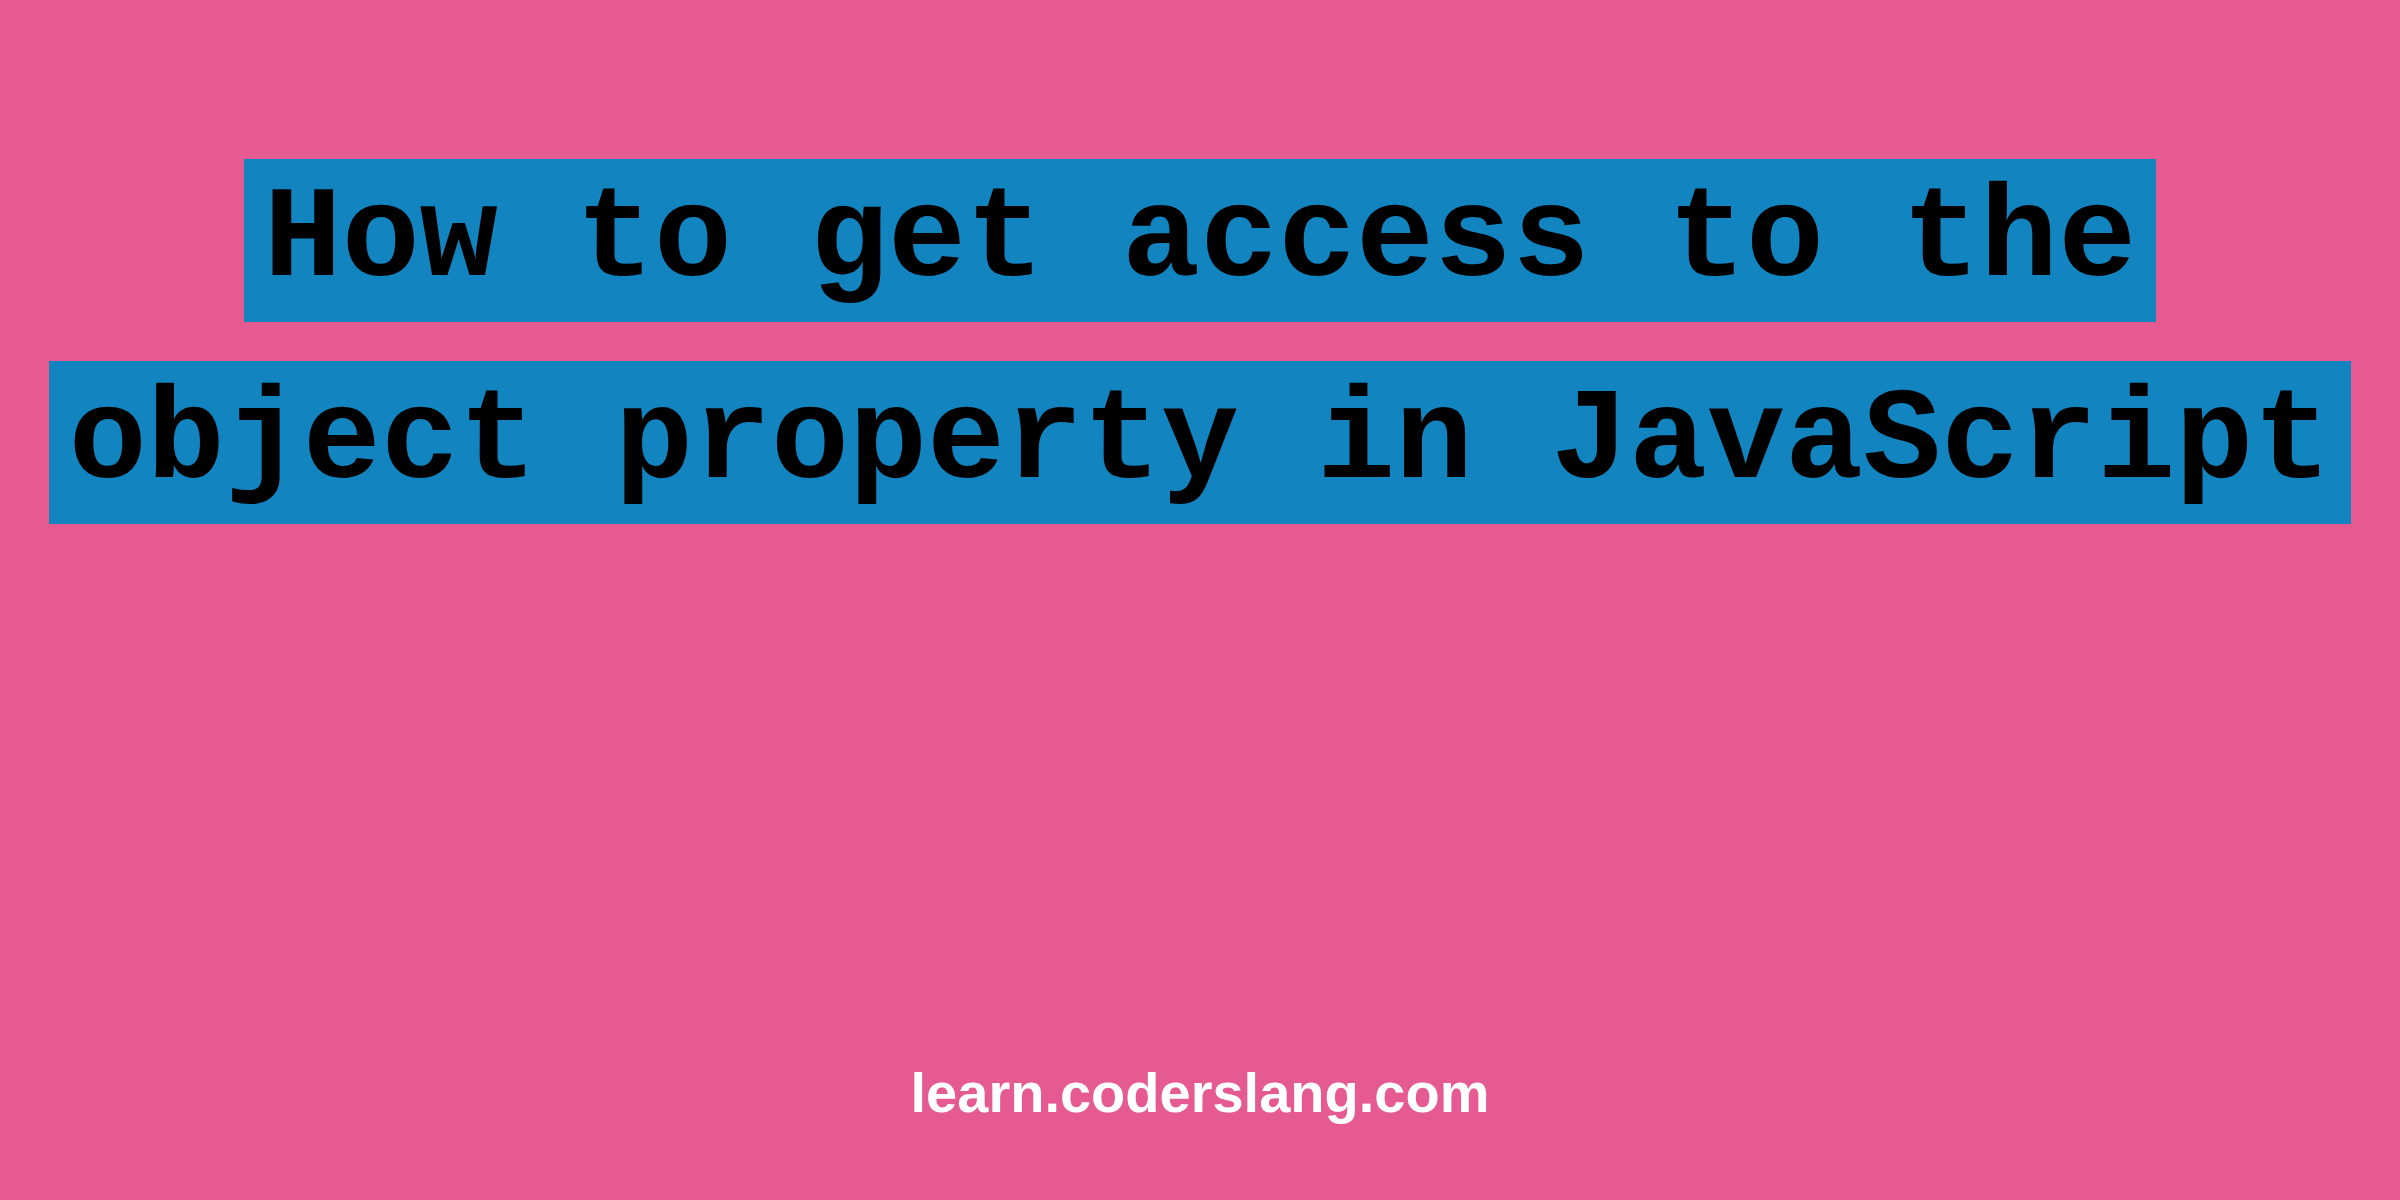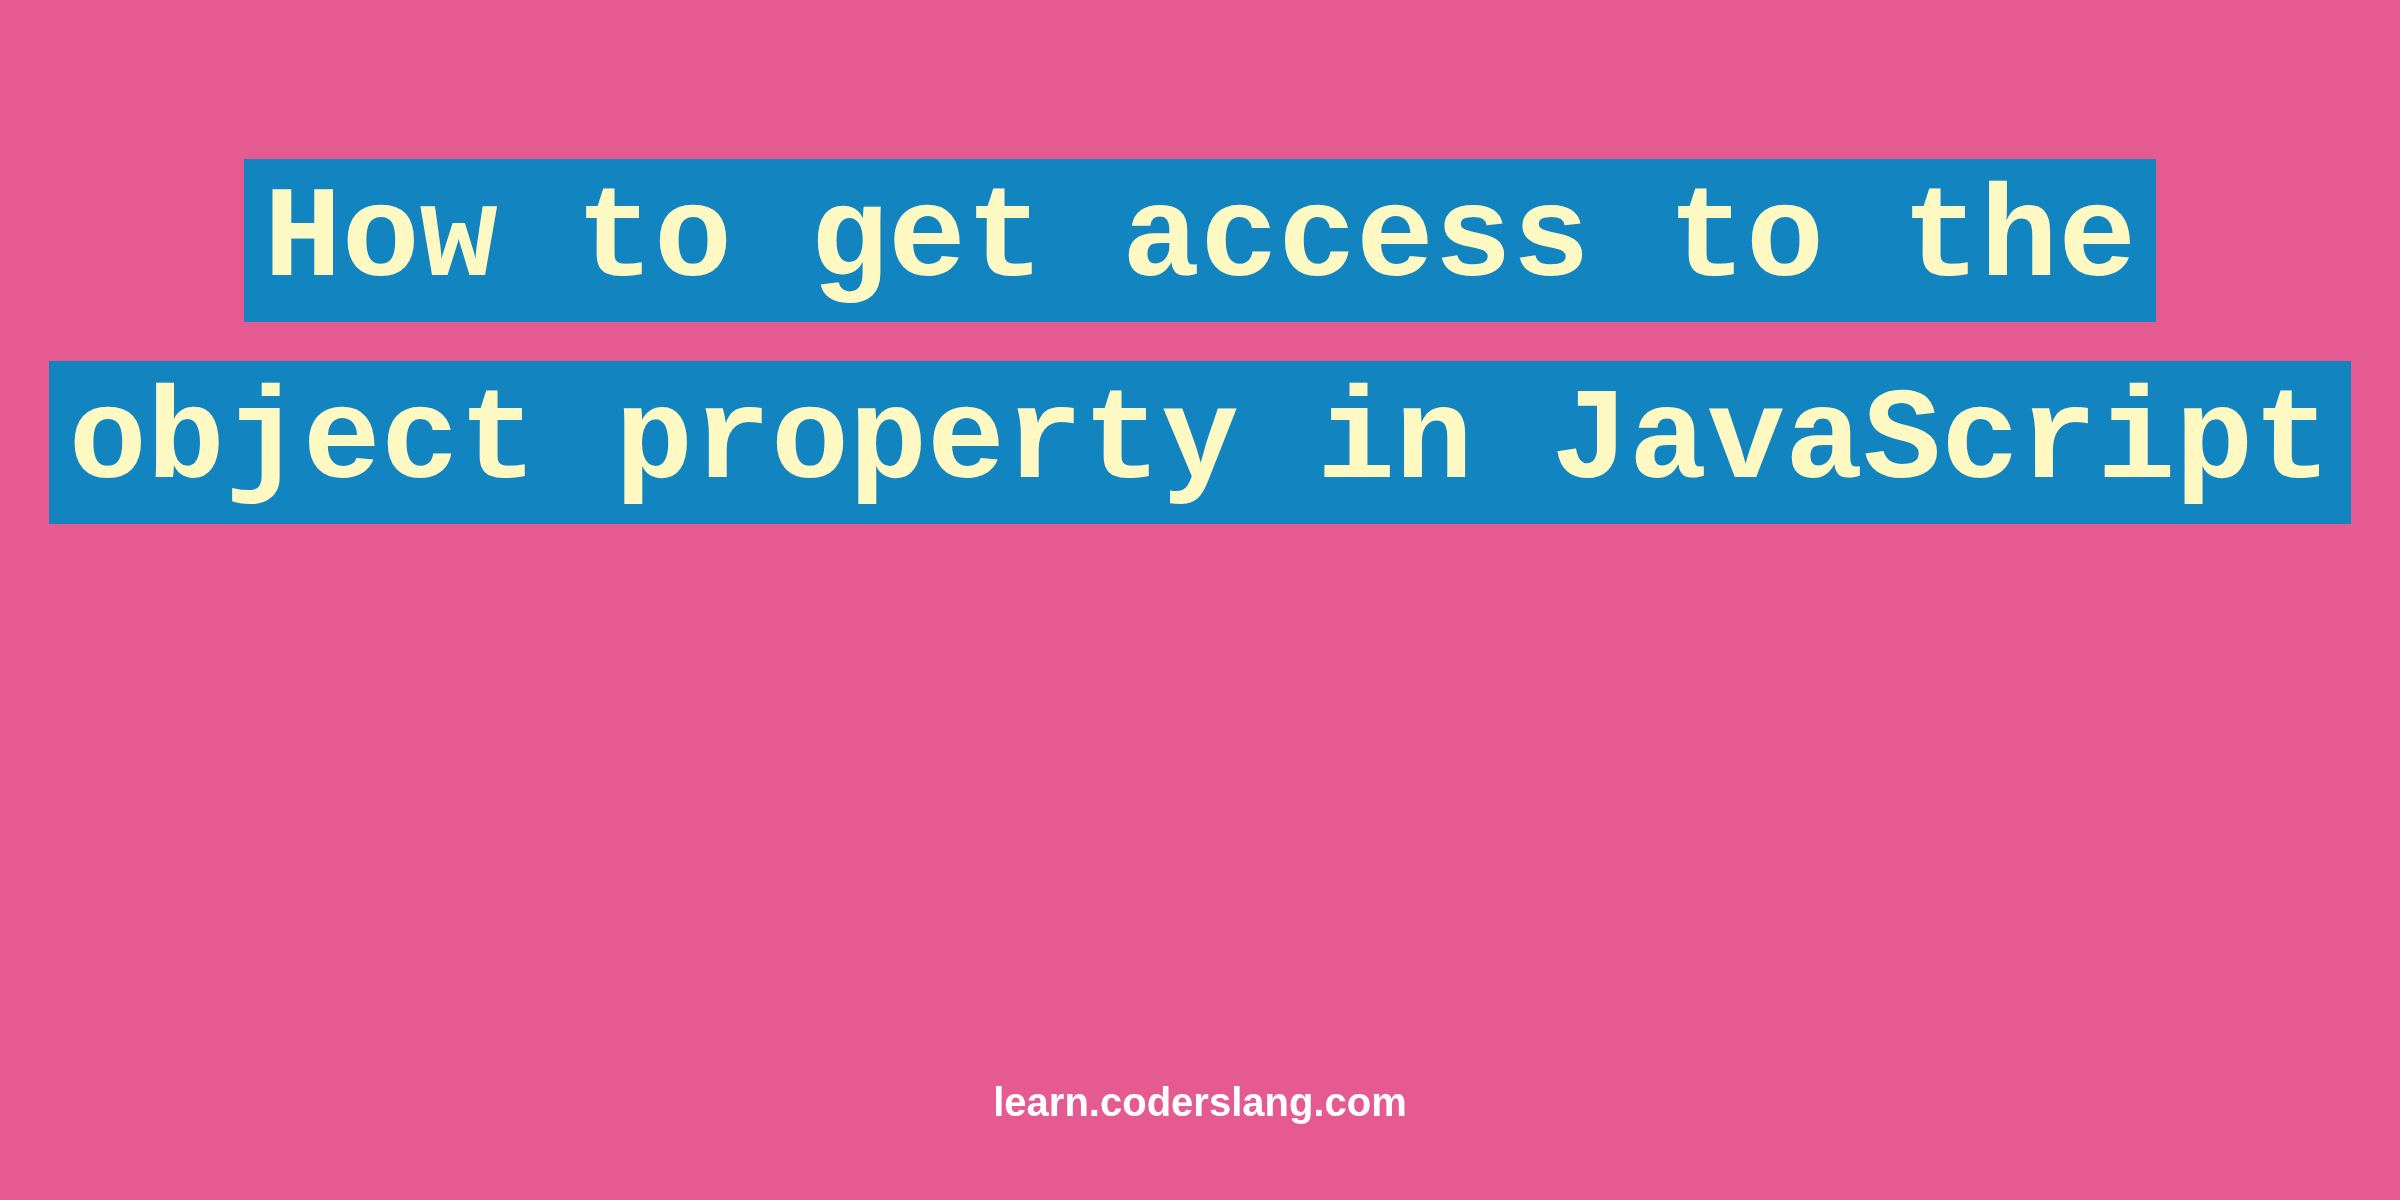--- a/index.html
+++ b/index.html
@@ -21,36 +21,36 @@
       margin-top: 140px;
       text-align: center;
       width: 100%;
       padding: 0 40px;
     }
     .title-line {
       display: inline;
       font-family: 'Courier New', Courier, monospace;
       font-size: 130px;
       font-weight: bold;
-      color: #fef9c3;
+      color: #000000;
       background-color: #1284c0;
       line-height: 1.55;
       padding: 8px 20px;
       box-decoration-break: clone;
       -webkit-box-decoration-break: clone;
     }
     .footer {
       position: absolute;
       bottom: 75px;
       width: 100%;
       text-align: center;
     }
     .footer-text {
       font-family: Arial, Helvetica, sans-serif;
-      font-size: 40px;
+      font-size: 56px;
       font-weight: bold;
       color: #ffffff;
     }
   </style>
 </head>
 <body>
 
 <div class="title-container">
   <span class="title-line">How to get access to the object property in JavaScript</span>
 </div>

